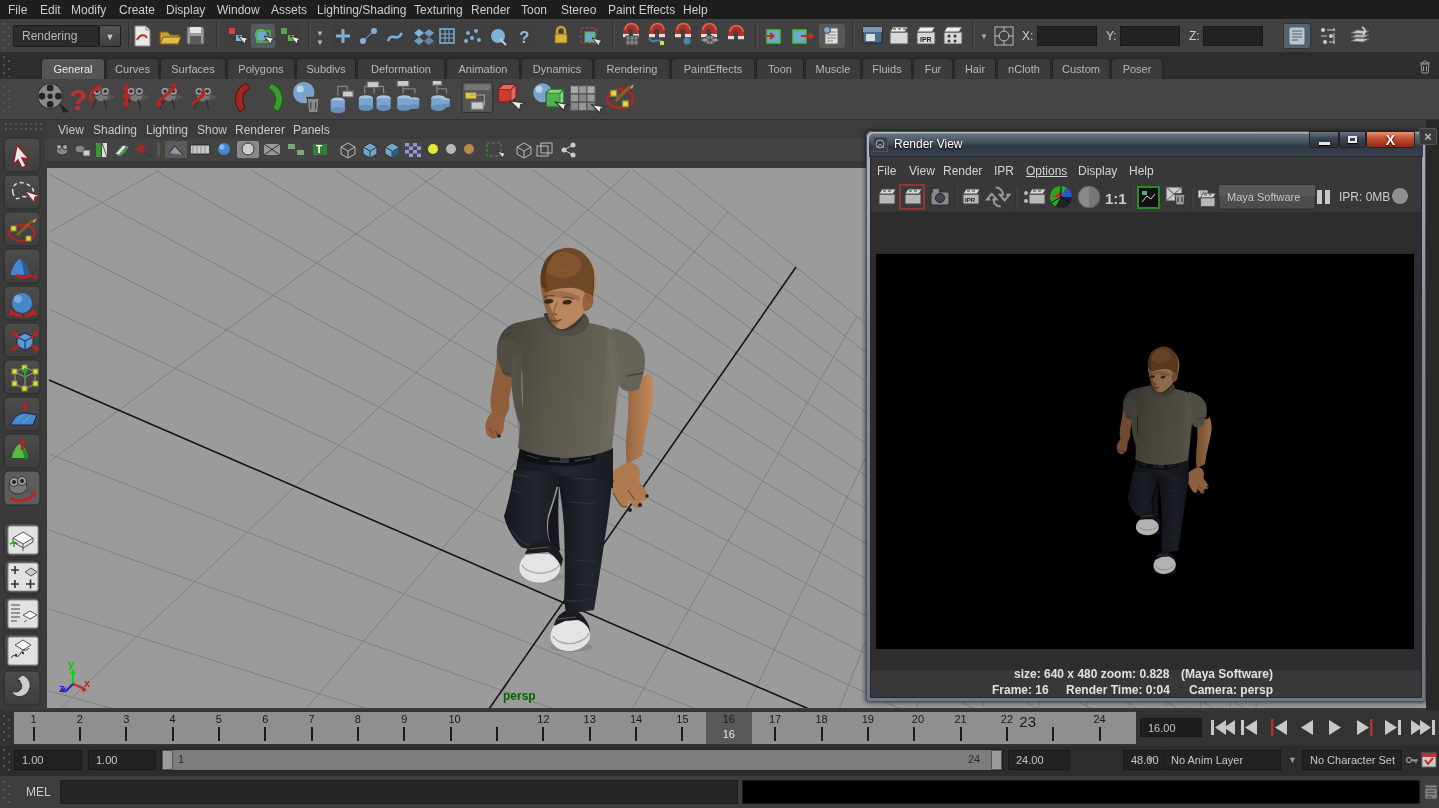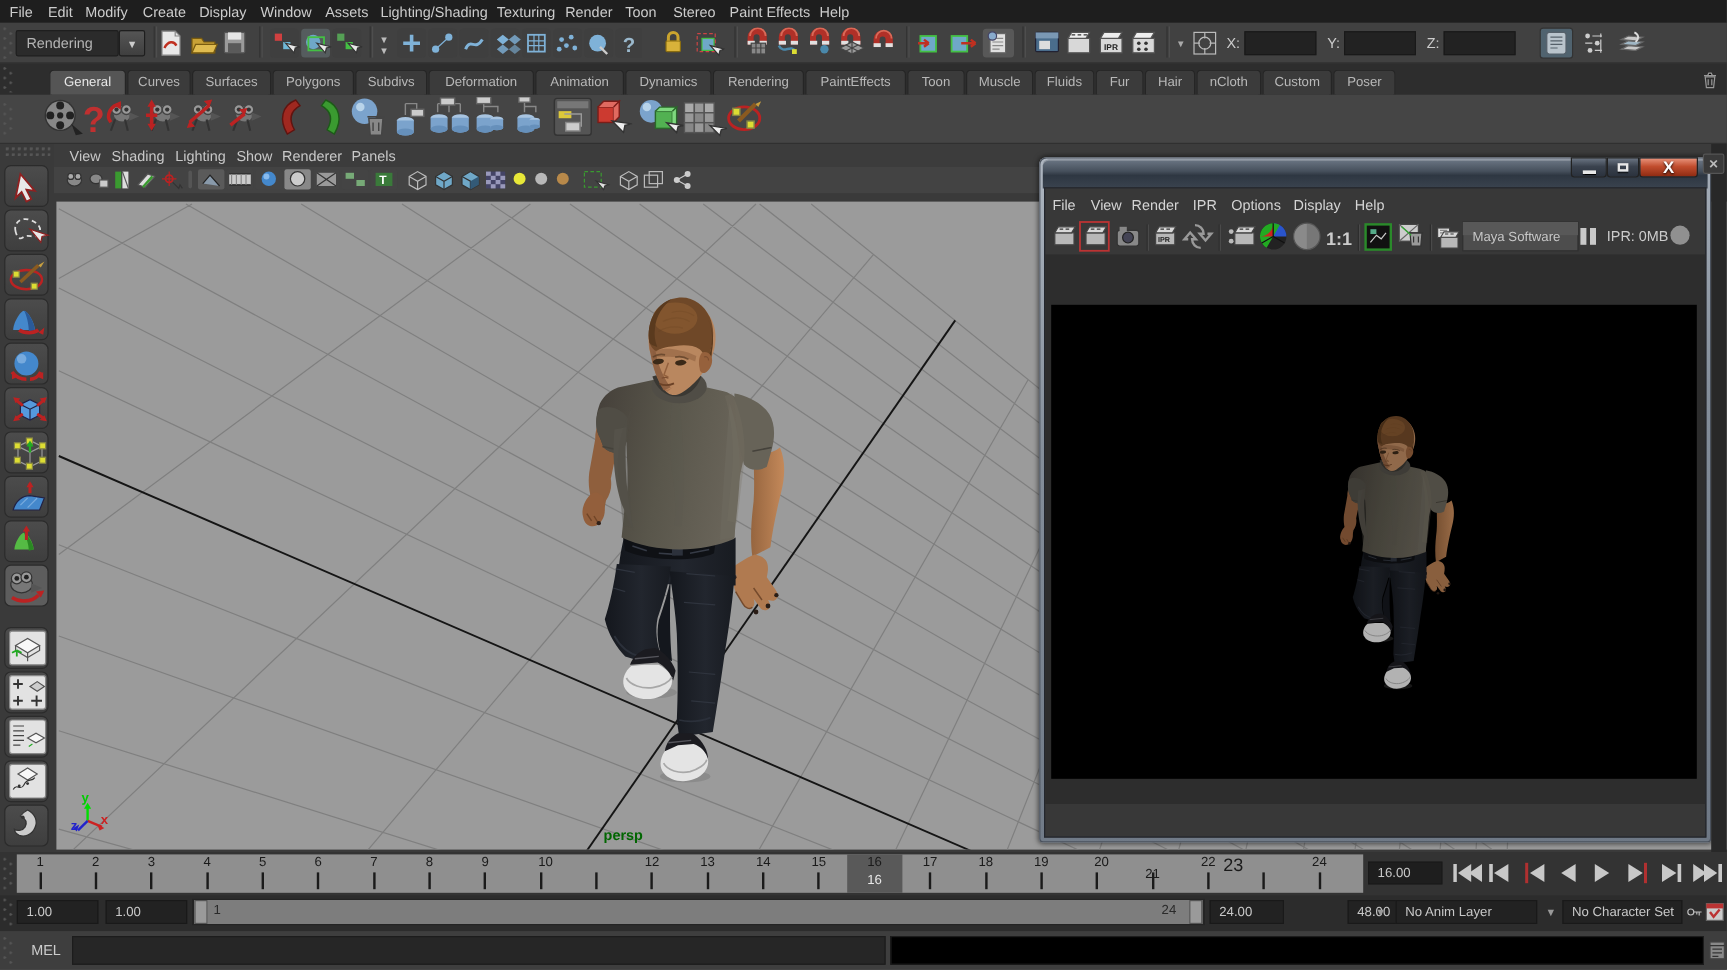--- a/index.html
+++ b/index.html
@@ -763,37 +763,45 @@
 <text x="84" y="687" font-size="11" font-weight="bold" fill="#cc2222">x</text>
 <text x="59" y="692" font-size="11" font-weight="bold" fill="#2222cc">z</text>
 <text x="503" y="700" font-size="12" font-weight="bold" fill="#006600">persp</text>
 </svg>
 </div>
 </div>
 
 <div class="abs" id="renderwin" style="left:866px;top:131px;width:560px;height:571px;border-radius:6px 6px 3px 3px;background:linear-gradient(175deg,#aeb6c0,#848e9a 40%,#6e7885);box-shadow:0 0 4px 1px rgba(0,0,0,0.55), inset 0 0 0 1px #4a515c;">
 
  <div class="abs" style="left:3px;top:2px;width:554px;height:24px;border-radius:5px 5px 0 0;background:linear-gradient(#6b7684 0%,#46505c 40%,#2e3742 55%,#3a434f 100%);box-shadow:inset 0 1px 0 rgba(255,255,255,0.25);"></div>
+ <div class="abs" style="left:4px;top:3px;width:552px;height:22px;color:#fff;font-size:12px;">
+   <svg class="abs" style="left:3px;top:3px" width="15" height="15" viewBox="0 0 15 15">
+        <rect x="0" y="0" width="15" height="15" rx="2" fill="#3a3f46" stroke="#666"></rect>
+        <circle cx="7" cy="7" r="4" fill="none" stroke="#aab"></circle>
+        <path d="M4 11l3-4 4 4" stroke="#aab" fill="none"></path>
+      </svg>
+   <span class="abs" style="left:24px;top:3px;text-shadow:0 1px 2px #000;">Render View</span>
+ </div>
 
  <div class="abs" style="left:443px;top:0px;width:30px;height:17px;background:linear-gradient(#6a7482,#3a424e 45%,#2b323d);border:1px solid #222;border-radius:0 0 3px 3px;">
       <div class="abs" style="left:9px;top:10px;width:11px;height:3px;background:#e8e8e8;box-shadow:0 1px 1px #000;"></div>
     </div>
  <div class="abs" style="left:473px;top:0px;width:27px;height:17px;background:linear-gradient(#6a7482,#3a424e 45%,#2b323d);border:1px solid #222;border-radius:0 0 3px 3px;">
       <div class="abs" style="left:8px;top:4px;width:9px;height:7px;border:2px solid #e8e8e8;box-shadow:0 1px 1px #000;"></div>
     </div>
  <div class="abs" style="left:500px;top:0px;width:49px;height:17px;background:linear-gradient(#e8927a,#c14d2e 45%,#8f2b12);border:1px solid #222;border-radius:0 0 3px 3px;text-align:center;"><span style="color:#fff;font-weight:bold;font-size:14px;text-shadow:0 1px 2px #000;position:relative;top:-1px;font-family:'Liberation Sans',sans-serif;">X</span></div>
 
  <div class="abs" style="left:4px;top:25px;width:552px;height:542px;background:#383838;border:1px solid #23272e;">
 
   <div class="abs" style="left:0;top:0;width:550px;height:26px;color:#d4d4d4;font-size:12px;">
     <span class="abs" style="left:6px;top:7px;">File</span>
     <span class="abs" style="left:38px;top:7px;">View</span>
     <span class="abs" style="left:72px;top:7px;">Render</span>
     <span class="abs" style="left:123px;top:7px;">IPR</span>
-    <span class="abs" style="left:155px;top:7px;">Options</span>
+    <span class="abs" style="left:155px;top:7px;text-decoration:underline;">Options</span>
     <span class="abs" style="left:207px;top:7px;">Display</span>
     <span class="abs" style="left:258px;top:7px;">Help</span>
   </div>
 
   <div class="abs" style="left:0;top:26px;width:550px;height:29px;">
    <svg class="abs" style="left:6px;top:1px" width="544" height="27" viewBox="0 0 544 27">
     <defs>
             <g id="clap">
               <rect x="2" y="9" width="16" height="10" fill="#b8b8b8" stroke="#444"></rect>
               <path d="M2 9l3-5h14l-3 5z" fill="#d8d8d8" stroke="#444"></path>
@@ -877,20 +885,27 @@
   <div class="abs" style="left:521px;top:31px;width:16px;height:16px;border-radius:50%;background:#909090;"></div>
 
   <div class="abs" style="left:0;top:55px;width:550px;height:458px;background:#2d2d2d;">
     <div class="abs" style="left:5px;top:42px;width:538px;height:395px;background:#000;">
       <svg width="538" height="395" viewBox="875 253 538 395" style="position:absolute">
         <use href="#man" transform="translate(842.2,205.9) scale(0.5637)" style="filter:brightness(0.78)"></use>
       </svg>
     </div>
   </div>
 
+  <div class="abs" style="left:0;top:505px;width:550px;height:40px;color:#e0e0e0;font-size:12px;font-weight:bold;">
+    <span class="abs" style="left:143px;top:5px;">size: 640 x 480 zoom: 0.828</span>
+    <span class="abs" style="left:310px;top:5px;">(Maya Software)</span>
+    <span class="abs" style="left:121px;top:21px;">Frame: 16</span>
+    <span class="abs" style="left:195px;top:21px;">Render Time: 0:04</span>
+    <span class="abs" style="left:318px;top:21px;">Camera: persp</span>
+  </div>
  </div>
 </div>
 
 <div class="abs" style="left:1426px;top:120px;width:13px;height:590px;background:#282828;"></div>
 <div class="abs" style="left:1419px;top:128px;width:18px;height:17px;background:#3a3a3a;border:1px solid #555;border-radius:2px;color:#bbb;font-size:13px;font-weight:bold;text-align:center;line-height:15px;">×</div>
 
 <div class="abs timeline" id="timeline">
  <div class="grip" style="left:2px;top:4px;height:28px;"></div>
  <div class="ruler" id="ruler">
       <span style="position:absolute;left:9.5px;top:1px;width:20px;text-align:center;font-size:11px;color:#1a1a1a;">1</span>
@@ -926,21 +941,21 @@
       <span style="position:absolute;left:704.8px;top:1px;width:20px;text-align:center;font-size:11px;color:#1a1a1a;">16</span>
       <div style="position:absolute;left:713.8px;top:15px;width:2px;height:14px;background:#1a1a1a;"></div>
       <span style="position:absolute;left:751.1px;top:1px;width:20px;text-align:center;font-size:11px;color:#1a1a1a;">17</span>
       <div style="position:absolute;left:760.1px;top:15px;width:2px;height:14px;background:#1a1a1a;"></div>
       <span style="position:absolute;left:797.5px;top:1px;width:20px;text-align:center;font-size:11px;color:#1a1a1a;">18</span>
       <div style="position:absolute;left:806.5px;top:15px;width:2px;height:14px;background:#1a1a1a;"></div>
       <span style="position:absolute;left:843.8px;top:1px;width:20px;text-align:center;font-size:11px;color:#1a1a1a;">19</span>
       <div style="position:absolute;left:852.8px;top:15px;width:2px;height:14px;background:#1a1a1a;"></div>
       <span style="position:absolute;left:890.1px;top:1px;width:20px;text-align:right;font-size:11px;color:#1a1a1a;">20</span>
       <div style="position:absolute;left:899.1px;top:15px;width:2px;height:14px;background:#1a1a1a;"></div>
-      <span style="position:absolute;left:936.5px;top:1px;width:20px;text-align:center;font-size:11px;color:#1a1a1a;margin-top:10px;">21</span>
+      <span style="position:absolute;left:936.5px;top:1px;width:20px;text-align:center;font-size:11px;color:#1a1a1a;">21</span>
       <div style="position:absolute;left:945.5px;top:15px;width:2px;height:14px;background:#1a1a1a;"></div>
       <span style="position:absolute;left:982.9px;top:1px;width:20px;text-align:center;font-size:11px;color:#1a1a1a;">22</span>
       <div style="position:absolute;left:991.9px;top:15px;width:2px;height:14px;background:#1a1a1a;"></div>
       <span style="position:absolute;left:1002px;top:1px;width:20px;text-align:right;font-size:15px;color:#1a1a1a;">23</span>
       <div style="position:absolute;left:1038.2px;top:15px;width:2px;height:14px;background:#1a1a1a;"></div>
       <span style="position:absolute;left:1075.5px;top:1px;width:20px;text-align:center;font-size:11px;color:#1a1a1a;">24</span>
       <div style="position:absolute;left:1084.5px;top:15px;width:2px;height:14px;background:#1a1a1a;"></div>
       <div style="position:absolute;left:691.6px;top:0;width:46.4px;height:32px;background:#595959;">
         <span style="position:absolute;left:0;width:100%;text-align:center;top:1px;font-size:11px;color:#1a1a1a;">16</span>
         <span style="position:absolute;left:0;width:100%;text-align:center;top:16px;font-size:11px;color:#e8e8e8;">16</span>

